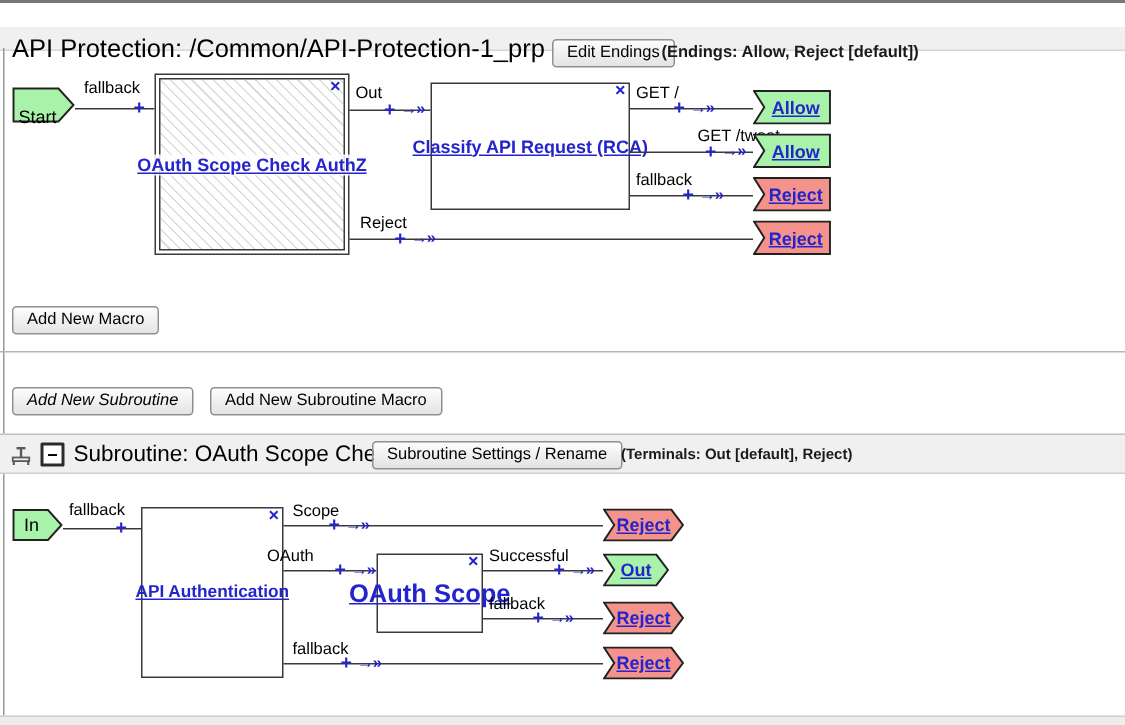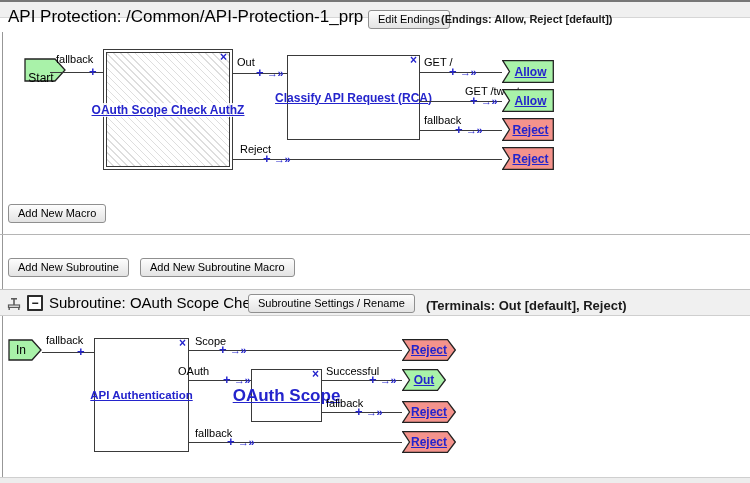--- a/index.html
+++ b/index.html
@@ -1,21 +1,21 @@
 <!DOCTYPE html>
 <html><head>
 <meta charset="utf-8">
 <style>
   html,body{margin:0;padding:0;}
   body{font-family:"Liberation Sans", sans-serif; background:#fff;}
   #screen{position:relative; width:750px; height:483px; background:#fff; overflow:hidden; border-top:2px solid #777;}
 
   
   .bar{position:absolute; left:0; width:750px; background:#f0f0f0; box-sizing:border-box;}
-  #policy-header{top:0; height:16px; border-bottom:1px solid #d6d6d6;}
+  #policy-header{top:16px; height:16px; border-bottom:1px solid #d6d6d6;}
   #sub-header{top:287px; height:27px; border-top:1px solid #c2c2c2; border-bottom:1px solid #cfcfcf;}
 
   .page-title{position:absolute; left:8px; top:5px; font-size:17px; color:#000; white-space:nowrap;}
   .sub-title{position:absolute; left:49px; top:4px; font-size:15px; color:#000; white-space:nowrap;}
   .summary-text{position:absolute; font-size:11px; color:#1a1a1a; white-space:nowrap;font-weight:bold;}
 
   .btn{position:absolute; font-family:"Liberation Sans", sans-serif; font-size:11px; color:#000;
        background:linear-gradient(#fdfdfd,#e3e3e3); border:1px solid #8f8f8f; border-radius:3px;
        padding:2px 9px; height:19px; box-sizing:border-box; cursor:pointer; white-space:nowrap; line-height:13px;}
 
@@ -59,21 +59,21 @@
 <div id="screen">
 
   <div id="policy-header" class="bar">
     <span class="page-title">API Protection: /Common/API-Protection-1_prp</span>
     <button class="btn" style="left:368px; top:8px;">Edit Endings</button>
     <span class="summary-text" style="left:441px; top:11px;">(Endings: Allow, Reject [default])</span>
   </div>
 
   <div class="panel-border"></div>
 
-  <div class="node" style="left:24px; top:56px; width:42px; height:40px;">
+  <div class="node" style="left:8px; top:56px; width:42px; height:40px;">
     <svg width="42" height="24" viewBox="0 0 42 24">
       <polygon class="fill-green" points="1,1 31,1 41,12 31,23 1,23"></polygon>
     </svg>
     <span class="lbl">Start</span>
   </div>
   <span class="blabel" style="left:56px; top:51px;">fallback</span>
   <div class="line" style="left:50px; top:70px; width:53px;"></div>
   <span class="plus" style="left:89px; top:63px;">+</span>
 
   <div class="macro-outer" style="left:103px; top:47px; width:130px; height:121px;">
@@ -142,35 +142,35 @@
     </svg>
     <span class="lbl-end">
         <a class="vpe-link">Reject</a>
       </span>
   </div>
 
   <button class="btn" style="left:8px; top:202px;">Add New Macro</button>
 
   <div class="divider"></div>
 
-  <button class="btn" style="left:8px; top:256px;">Add New Subroutine</button>
+  <button class="btn" style="left:8px; top:256px;font-style:italic;">Add New Subroutine</button>
   <button class="btn" style="left:140px; top:256px;">Add New Subroutine Macro</button>
 
   <div id="sub-header" class="bar">
     <svg class="tray-icon" width="16" height="16" viewBox="0 0 16 16">
       <rect x="5" y="2" width="6" height="1.6" fill="#5a5a5a"></rect>
       <rect x="7.2" y="3" width="1.6" height="6" fill="#5a5a5a"></rect>
       <rect x="2.5" y="9" width="11" height="2.4" fill="none" stroke="#5a5a5a" stroke-width="1.2"></rect>
       <rect x="2.5" y="11.5" width="1.4" height="2.5" fill="#5a5a5a"></rect>
       <rect x="12.1" y="11.5" width="1.4" height="2.5" fill="#5a5a5a"></rect>
     </svg>
     <div class="collapse-btn">−</div>
     <span class="sub-title">Subroutine: OAuth Scope Check AuthZ</span>
     <button class="btn" style="left:248px; top:4px;">Subroutine Settings / Rename</button>
-    <span class="summary-text" style="left:414px; top:8px; font-size:13px;padding-left:12px;">(Terminals: Out [default], Reject)</span>
+    <span class="summary-text" style="left:414px; top:8px; font-size:10px;">(Terminals: Out [default], Reject)</span>
   </div>
 
   <div class="node" style="left:8px; top:337px; width:34px; height:22px;">
     <svg width="34" height="22" viewBox="0 0 34 22">
       <polygon class="fill-green" points="1,1 24,1 33,11 24,21 1,21"></polygon>
     </svg>
     <span class="lbl">In</span>
   </div>
   <span class="blabel" style="left:46px; top:332px;">fallback</span>
   <div class="line" style="left:42px; top:350px; width:52px;"></div>

